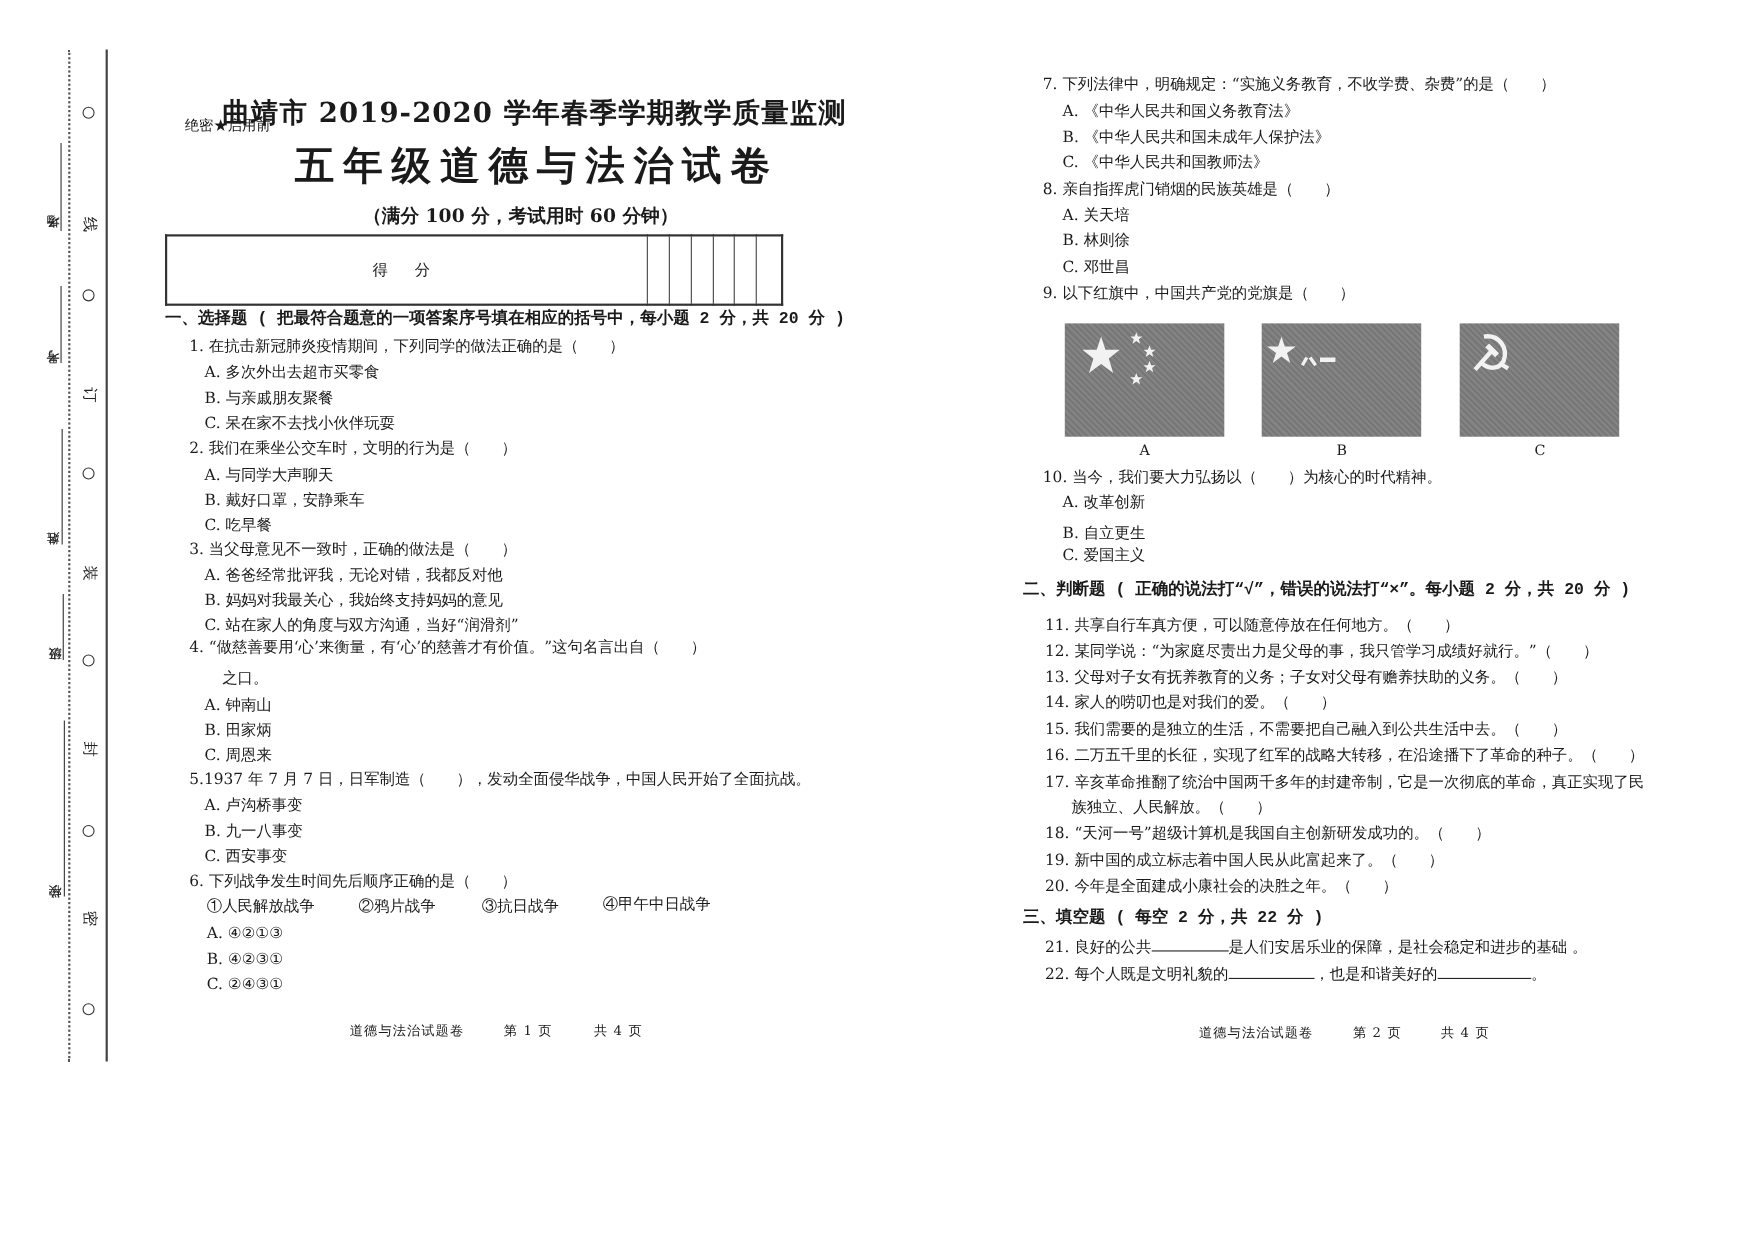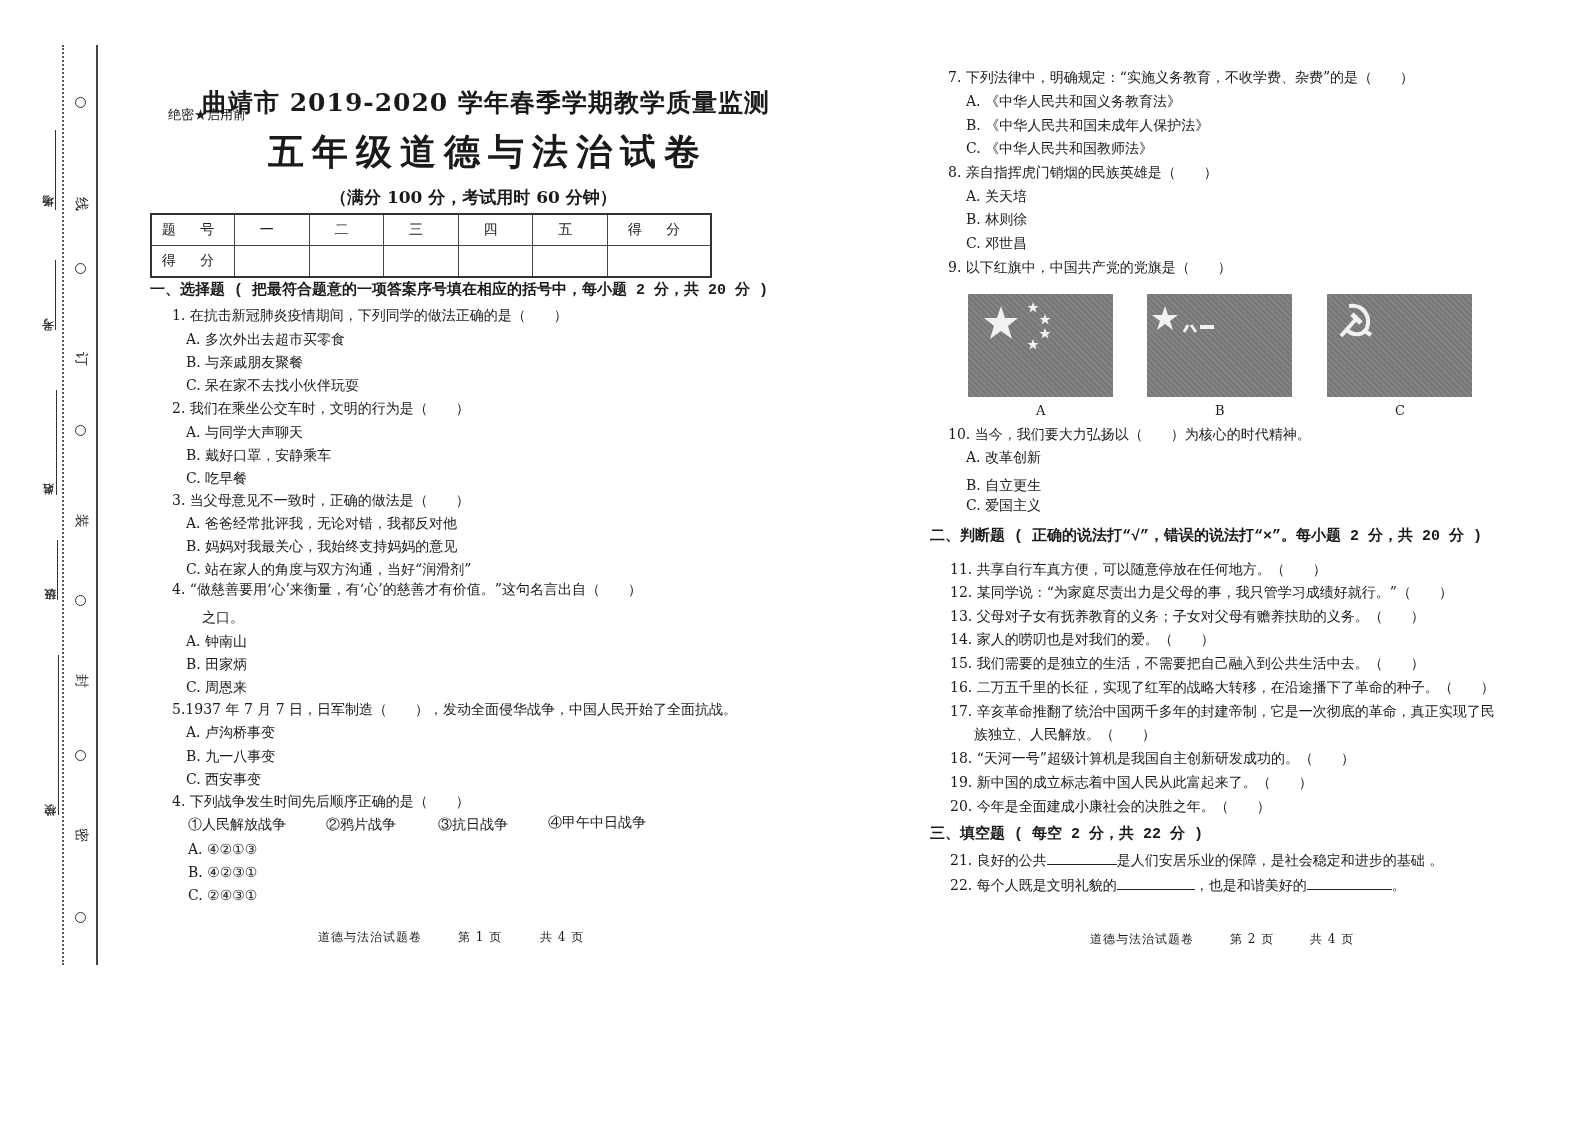--- a/index.html
+++ b/index.html
@@ -60,29 +60,20 @@
 </div>
 
 <div>
   <div class="t secret" style="left:168px;top:70px">绝密★启用前</div>
   <div class="t title1" style="left:202px;top:94px">曲靖市 2019-2020 学年春季学期教学质量监测</div>
   <div class="t title2" style="left:268px;top:143px">五年级道德与法治试卷</div>
   <div class="t note" style="left:330px;top:188px">（满分 100 分，考试用时 60 分钟）</div>
 
   <table class="score">
     <tbody>
-        <tr>
-      <td style="width:80px">题 号</td>
-      <td>一</td>
-      <td>二</td>
-      <td>三</td>
-      <td>四</td>
-      <td>五</td>
-      <td style="width:100px">得 分</td>
-    </tr>
     <tr>
       <td>得 分</td>
       <td></td>
       <td></td>
       <td></td>
       <td></td>
       <td></td>
       <td></td>
     </tr>
   </tbody>
@@ -109,21 +100,21 @@
   <div class="t" style="left:202px;top:608px">之口。</div>
   <div class="t" style="left:186px;top:632px">A. 钟南山</div>
   <div class="t" style="left:186px;top:655px">B. 田家炳</div>
   <div class="t" style="left:186px;top:678px">C. 周恩来</div>
 
   <div class="t" style="left:172px;top:700px">5.1937 年 7 月 7 日，日军制造（　　），发动全面侵华战争，中国人民开始了全面抗战。</div>
   <div class="t" style="left:186px;top:723px">A. 卢沟桥事变</div>
   <div class="t" style="left:186px;top:747px">B. 九一八事变</div>
   <div class="t" style="left:186px;top:770px">C. 西安事变</div>
 
-  <div class="t" style="left:172px;top:792px">4. 下列战争发生时间先后顺序正确的是（　　）</div>
+  <div class="t" style="left:172px;top:792px">6. 下列战争发生时间先后顺序正确的是（　　）</div>
   <div class="t" style="left:188px;top:815px">①人民解放战争</div>
   <div class="t" style="left:326px;top:815px">②鸦片战争</div>
   <div class="t" style="left:438px;top:815px">③抗日战争</div>
   <div class="t" style="left:548px;top:813px">④甲午中日战争</div>
   <div class="t" style="left:188px;top:840px">A. ④②①③</div>
   <div class="t" style="left:188px;top:863px">B. ④②③①</div>
   <div class="t" style="left:188px;top:886px">C. ②④③①</div>
 
   <div class="t footer" style="left:318px;top:928px">道德与法治试题卷</div>
   <div class="t footer" style="left:458px;top:928px">第 1 页</div>

